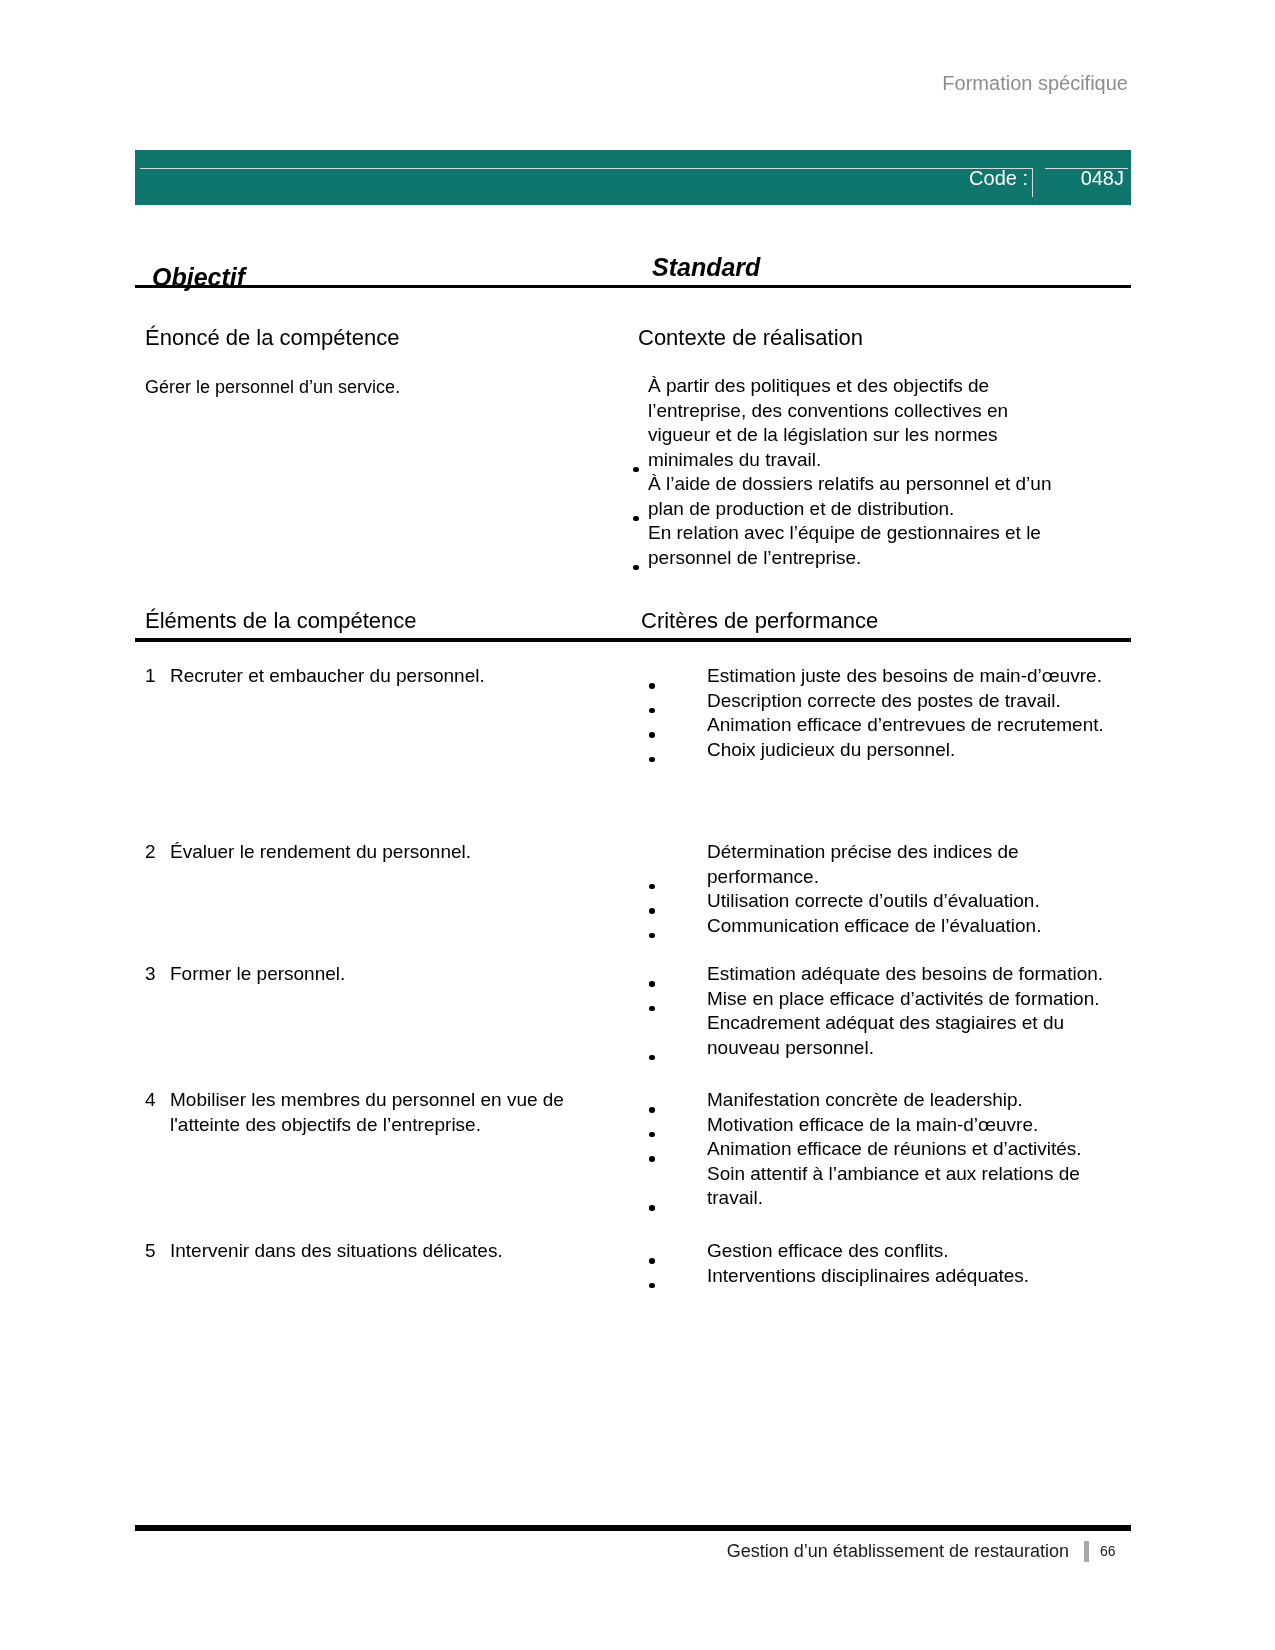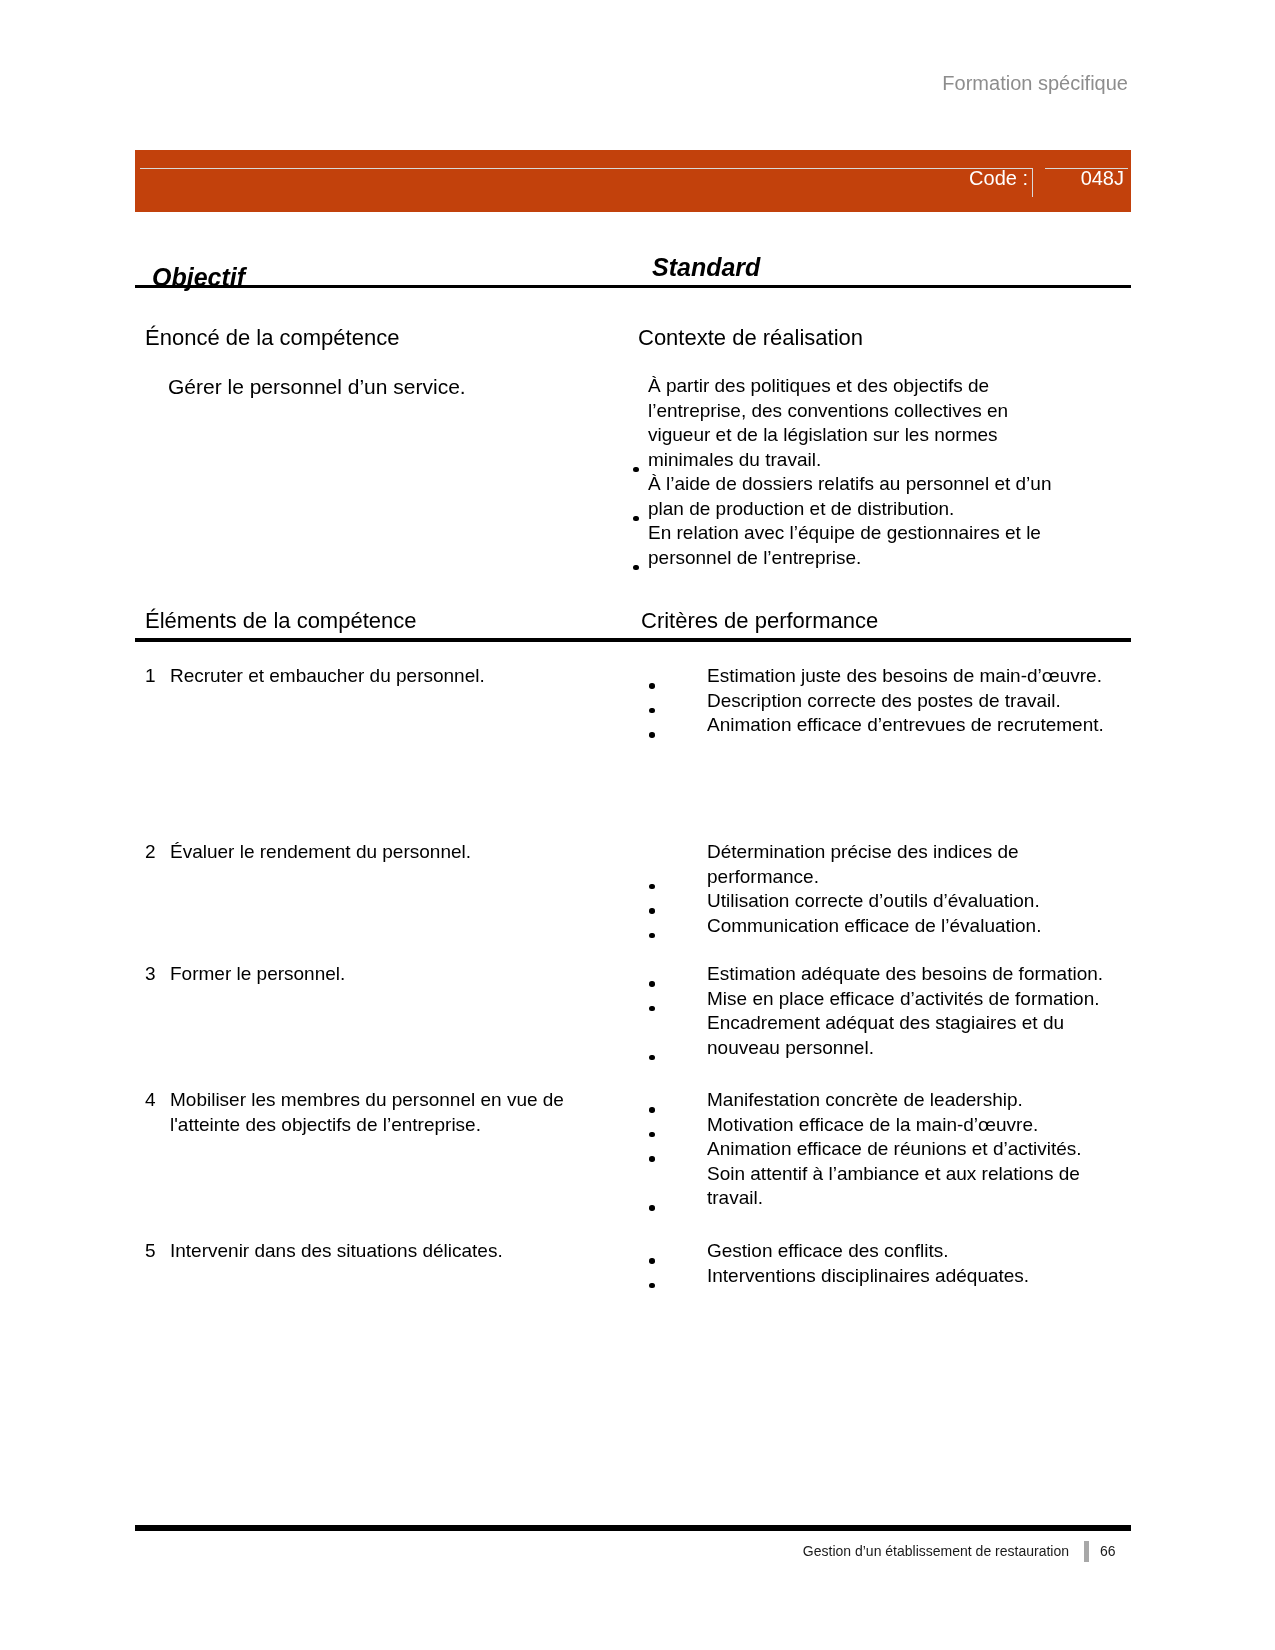--- a/index.html
+++ b/index.html
@@ -14,22 +14,22 @@
   }
   .abs { position:absolute; }
 
   .running-head {
     top:71px; right:147px;
     font-size:20px; line-height:24px;
     color:#8d8d8d;
   }
 
   .code-bar {
-    left:135px; top:150px; width:996px; height:62px;
-    background:#c2410c;
+    left:135px; top:150px; width:996px; height:55px;
+    background:#0f766e;
   }
   .code-bar .hline-left  { position:absolute; left:5px;   top:18px; width:892px; height:1px; background:#d9d9d9; }
   .code-bar .vline       { position:absolute; left:897px; top:18px; width:1px;  height:29px; background:#d9d9d9; }
   .code-bar .hline-right { position:absolute; left:910px; top:18px; width:83px; height:1px; background:#d9d9d9; }
   .code-bar .code-label {
     position:absolute; right:103px; top:16px;
     color:#ffffff; font-size:20px; line-height:24px;
   }
   .code-bar .code-value {
     position:absolute; left:910px; top:16px; width:79px;
@@ -45,23 +45,22 @@
   .col-title.left  { left:152px;margin-top:10px; }
   .col-title.right { left:652px; }
 
   .rule-1 { left:135px; top:285px; width:996px; height:3px; background:#000000; }
   .rule-2 { left:135px; top:638px; width:996px; height:4px; background:#000000; }
 
   .sec-head {
     font-size:22px; line-height:24px; font-weight:normal;
   }
   .body-text {
-    font-size:21px; line-height:24.5px;
+    font-size:18px; line-height:24.5px;
     white-space:pre-line;
-    margin-left:23px;
   }
 
   .bullet-list { list-style:none; }
   .bullet-list li { display:flex; align-items:flex-end; }
   .dot-cell { flex:0 0 auto; }
   .dot-cell::before {
     content:""; display:block;
     width:5.5px; height:5.5px; border-radius:50%;
     background:#000000; margin-top:9.5px;
   }
@@ -71,21 +70,21 @@
   .context-list .li-text { width:470px; }
   .criteria-list .li-text { width:440px;margin-left:32px; }
 
   .item { left:0; width:1275px; }
   .item-left { position:absolute; left:145px; top:0; width:470px; display:flex; }
   .item-num { flex:0 0 25px; font-size:19px; line-height:24.5px; }
   .item-text { font-size:19px; line-height:24.5px; white-space:pre-line; width:445px; }
   .item-right { position:absolute; left:649px; top:0; }
 
   .footer-bar { left:135px; top:1525px; width:996px; height:6px; background:#000000; }
-  .footer-title { top:1541px; right:206px; font-size:14px; line-height:21px; color:#1a1a1a; }
+  .footer-title { top:1541px; right:206px; font-size:18px; line-height:21px; color:#1a1a1a; }
   .footer-sep { left:1084px; top:1541px; width:5px; height:21px; background:#a8a8a8; }
   .footer-page { left:1100px; top:1541px; font-size:14px; line-height:21px; color:#1a1a1a; }
 </style>
 </head>
 <body>
 
 <div class="page">
 
   <div class="abs running-head">Formation spécifique</div>
 
@@ -142,20 +141,24 @@
           <span class="li-text">Estimation juste des besoins de main-d’œuvre.</span>
         </li>
         <li>
           <span class="dot-cell"></span>
           <span class="li-text">Description correcte des postes de travail.</span>
         </li>
         <li>
           <span class="dot-cell"></span>
           <span class="li-text">Animation efficace d’entrevues de recrutement.</span>
         </li>
+        <li>
+          <span class="dot-cell"></span>
+          <span class="li-text">Choix judicieux du personnel.</span>
+        </li>
       </ul>
     </div>
   </div>
 
   <div class="abs item" style="top:840px;">
     <div class="item-left">
       <span class="item-num">2</span>
       <span class="item-text">Évaluer le rendement du personnel.</span>
     </div>
     <div class="item-right">

